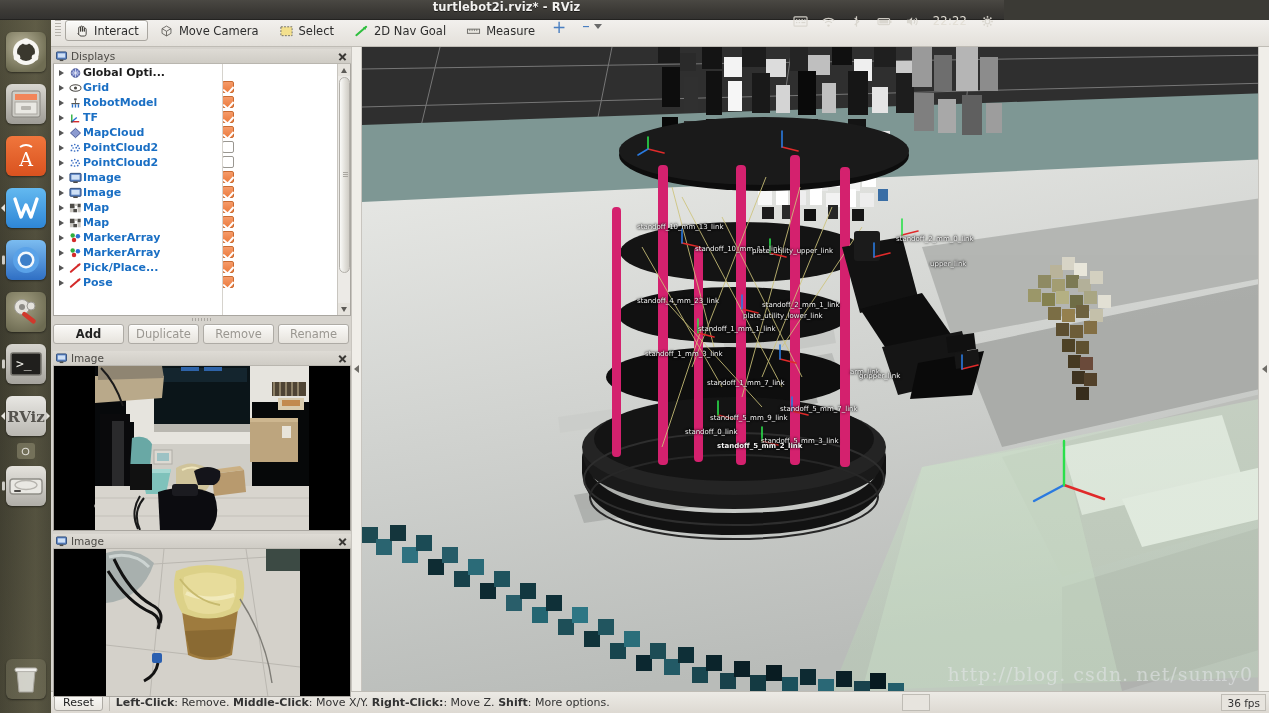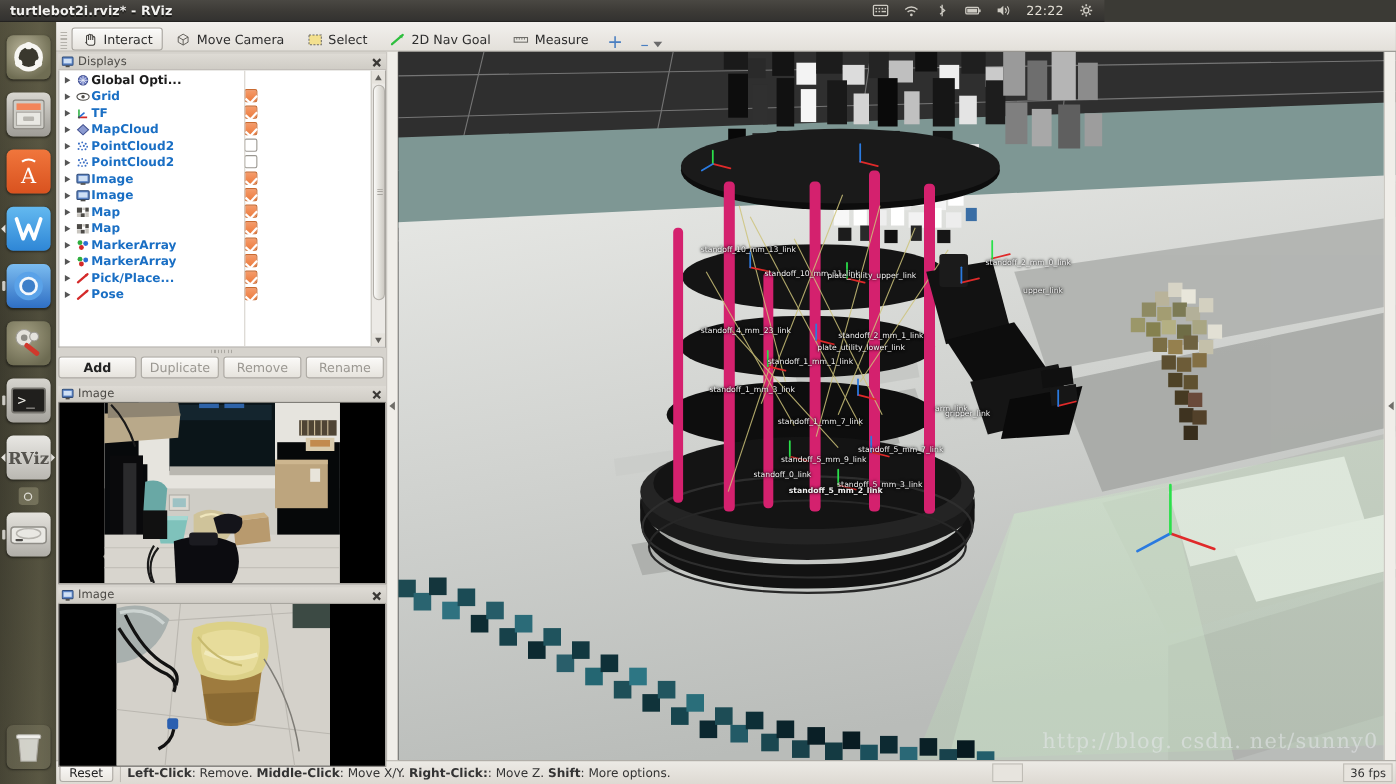--- a/index.html
+++ b/index.html
@@ -11,20 +11,21 @@
   }
   #screen { position: relative; width: 1269px; height: 713px; overflow: hidden; }
 
   
   #top-panel {
     position: absolute; left: 0; top: 0; width: 1004px; height: 20px;
     background: linear-gradient(to bottom, #4a4843 0%, #3c3a36 55%, #333230 100%);
     display: flex; align-items: center;
     border-bottom: 1px solid #232220;
     z-index: 60;
+    flex-direction: column;
   }
   #win-title {
     color: #f2f1ef; font-size: 11.5px; font-weight: bold;
     margin-left: 9px; letter-spacing: .1px; white-space: nowrap;
     text-shadow: 0 1px 0 #1c1b19;
   }
   #tray { margin-left: auto; display: flex; align-items: center; gap: 13px; padding-right: 9px; }
   .tray-ico { width: 15px; height: 13px; position: relative; opacity: .93; }
   #tray-clock { color: #e3dfd6; font-size: 11.5px; letter-spacing: .2px; }
 
@@ -61,21 +62,21 @@
     position: absolute; left: 51px; top: 20px;
     width: 1218px; height: 693px;
     background: #d6d3cd;
     display: flex; flex-direction: column;
     z-index: 10;
   }
   #toolbar {
     height: 27px; min-height: 27px;
     background: linear-gradient(to bottom,#f2f0ed,#e3e0da);
     border-bottom: 1px solid #bfbcb5;
-    display: flex; align-items: flex-end; padding-left: 4px; gap: 2px;
+    display: flex; align-items: flex-start; padding-left: 4px; gap: 2px;
   }
   .tb-grip { width:6px; height:17px; margin-right:2px;
     background: repeating-linear-gradient(to bottom, #b5b2ab 0 1px, transparent 1px 3px);
   }
   .tb-btn {
     display:flex; align-items:center; gap:5px;
     height:21px; padding: 0 8px; border-radius:3px;
     font-size:11.5px; color:#2d2d2d; white-space:nowrap;
     border:1px solid transparent; cursor: default;
   }
@@ -490,20 +491,39 @@
                   <div class="rcheck-cell">
                     <div class="chk on"></div>
                   </div>
                 </div>
                 <div class="row">
                   <div class="arrow">
                     <i></i>
                   </div>
                   <div class="ricon">
                     <svg viewBox="0 0 14 12" width="13" height="12">
+                      <rect x="5.6" y="1" width="2.6" height="2" fill="#5a5853"></rect>
+                      <rect x="6.4" y="3" width="1" height="3" fill="#5a5853"></rect>
+                      <rect x="2.6" y="6" width="8.8" height="1.3" fill="#5a5853"></rect>
+                      <rect x="3" y="7.3" width="1.5" height="3.6" fill="#2b6fc4"></rect>
+                      <rect x="6.2" y="7.3" width="1.5" height="3.6" fill="#2b6fc4"></rect>
+                      <rect x="9.4" y="7.3" width="1.5" height="3.6" fill="#2b6fc4"></rect>
+                    </svg>
+                  </div>
+                  <div class="rlabel">RobotModel</div>
+                  <div class="rcheck-cell">
+                    <div class="chk on"></div>
+                  </div>
+                </div>
+                <div class="row">
+                  <div class="arrow">
+                    <i></i>
+                  </div>
+                  <div class="ricon">
+                    <svg viewBox="0 0 14 12" width="13" height="12">
                       <line x1="3" y1="10" x2="3" y2="2.2" stroke="#2ab03f" stroke-width="1.5"></line>
                       <line x1="3" y1="10" x2="11" y2="10" stroke="#d42a2a" stroke-width="1.5"></line>
                       <line x1="3" y1="10" x2="8.4" y2="5.4" stroke="#2a6fd4" stroke-width="1.5"></line>
                       <circle cx="3" cy="10" r="1.1" fill="#4d4b47"></circle>
                     </svg>
                   </div>
                   <div class="rlabel">TF</div>
                   <div class="rcheck-cell">
                     <div class="chk on"></div>
                   </div>

